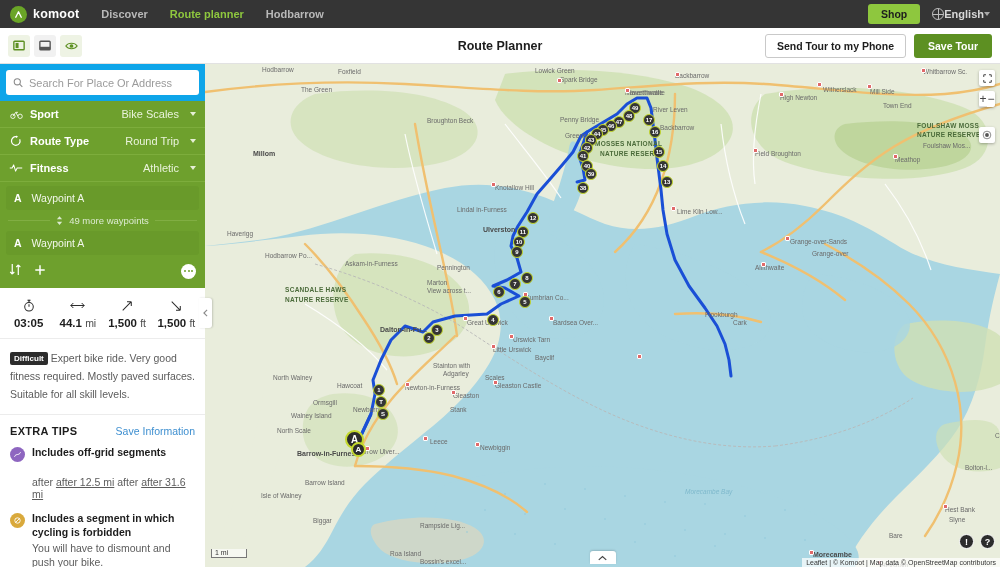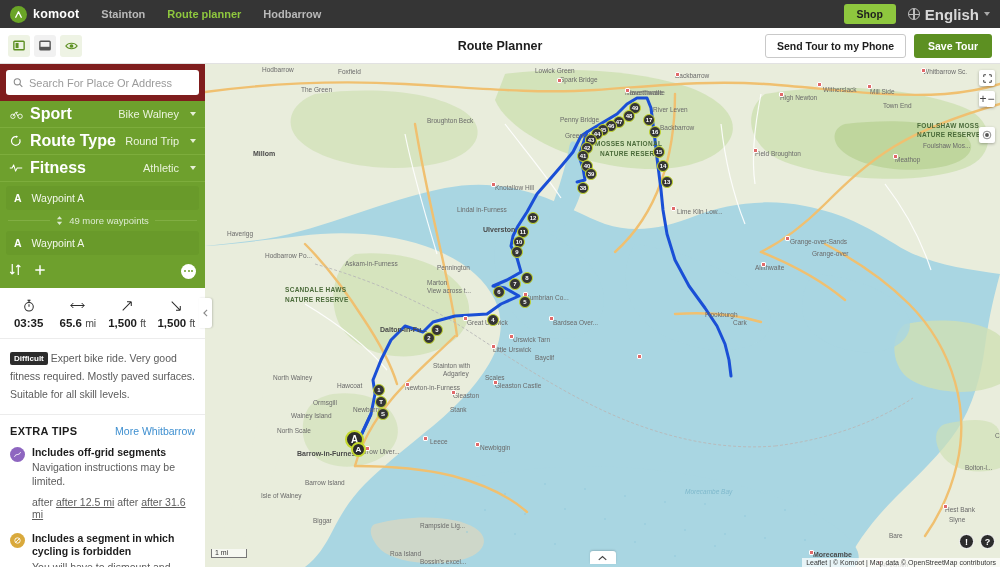--- a/index.html
+++ b/index.html
@@ -25,21 +25,21 @@
   .nav-link {
     color: #b9b9b9; font-size: 11px; font-weight: bold; margin-right: 22px;
     cursor: pointer; white-space: nowrap;
   }
   .nav-link.active { color: #8ec73e; }
   .nav-right { margin-left: auto; display: flex; align-items: center; gap: 12px; }
   .btn-shop {
     background: #8ec73e; color: #1d1d1d; font-size: 10.5px; font-weight: bold;
     border-radius: 3px; padding: 4px 13px; cursor: pointer; border: none;
   }
-  .lang { display: flex; align-items: center; gap: 5px; color: #d8d8d8; font-size: 15px; font-weight: bold; cursor: pointer; }
+  .lang { display: flex; align-items: center; color: #d8d8d8; font-size: 11px; font-weight: bold; cursor: pointer; }
   .globe { width: 12px; height: 12px; border-radius: 50%; border: 1.2px solid #bdbdbd; position: relative; }
   .globe:before { content:""; position:absolute; left:0; top:4.6px; width:100%; height:1.2px; background:#bdbdbd; }
   .globe:after { content:""; position:absolute; left:4.6px; top:0; width:1.2px; height:100%; background:#bdbdbd; }
   .caret { width:0;height:0;border-left:3.5px solid transparent;border-right:3.5px solid transparent;border-top:4px solid #a9a9a9; }
   .btn-signup {
     background: #8ec73e; color: #1d1d1d; font-size: 10.5px; font-weight: bold;
     border-radius: 3px; padding: 5px 13px; cursor: pointer; border: none;
   }
 
   
@@ -66,37 +66,37 @@
   .btn-save {
     background: #5d9022; border: none; border-radius: 3px;
     font-size: 10.5px; font-weight: bold; color: #fff; padding: 6px 14px; cursor: pointer;
   }
 
   
   .sidebar {
     position: absolute; top: 64px; left: 0; width: 205px; height: 503px;
     background: #fff; overflow: hidden; z-index: 5;
   }
-  .search-zone { background: #7f1d1d; padding: 6px; }
+  .search-zone { background: #0ea5e9; padding: 6px; }
   .search-box {
     background: #fff; border-radius: 3px; height: 25px; display: flex;
     align-items: center; padding: 0 7px; gap: 6px;
   }
   .search-box input {
     border: none; outline: none; font-size: 11px; color: #4a4a4a;
     font-family: "Liberation Sans", sans-serif; width: 100%; background: transparent;
   }
   .search-box input::placeholder { color: #9b9b9b; }
 
   .opt-row {
     background: #6ea02d; height: 27px; display: flex; align-items: center;
     padding: 0 9px; gap: 7px; border-bottom: 1px solid #7dad3c; cursor: pointer;
   }
   .opt-icon { width: 14px; display: flex; align-items: center; justify-content: center; }
-  .opt-label { color: #fff; font-size: 16px; font-weight: bold; }
+  .opt-label { color: #fff; font-size: 11px; font-weight: bold; }
   .opt-value { margin-left: auto; color: #eaf3dc; font-size: 11px; }
   .opt-caret { width:0;height:0;border-left:3.5px solid transparent;border-right:3.5px solid transparent;border-top:4px solid #e6f0d6; margin-left:4px; }
 
   .wp-zone { background: #6ea02d; padding: 4px 6px 0; }
   .wp-row {
     background: #699a2a; border-radius: 3px; height: 24px; display: flex;
     align-items: center; padding: 0 8px; gap: 10px; cursor: pointer;
   }
   .wp-letter { color: #fff; font-size: 10.5px; font-weight: bold; }
   .wp-name { color: #f2f7ea; font-size: 10.5px; }
@@ -138,21 +138,21 @@
   .tips-more { margin-left: auto; font-size: 10.5px; color: #3e8fd0; cursor: pointer; }
 
   .tip { display: flex; gap: 7px; padding: 3px 10px 9px; }
   .tip-ico {
     width: 15px; height: 15px; border-radius: 50%; flex: 0 0 15px; margin-top: 1px;
     display: flex; align-items: center; justify-content: center; color: #fff; font-size: 8px;
   }
   .tip-body { flex: 1; }
   .tip-title { font-size: 10.5px; font-weight: bold; color: #1d1d1d; line-height: 1.3; }
   .tip-desc { font-size: 10.5px; color: #5c5c5c; line-height: 1.35; margin-top: 1px; }
-  .tip-after { font-size: 10.5px; color: #5c5c5c; margin-top: 7px; }
+  .tip-after { font-size: 10.5px; color: #5c5c5c; margin-top: 17px; }
   .tip-after u { text-decoration: underline; }
 
   
   .collapse-tab {
     position: absolute; left: 199px; top: 298px; width: 13px; height: 30px;
     background: #fff; border-radius: 0 3px 3px 0; z-index: 6;
     display: flex; align-items: center; justify-content: center; cursor: pointer;
     box-shadow: 1px 0 2px rgba(0,0,0,.16);
   }
 
@@ -231,21 +231,21 @@
 
   <div class="topnav">
     <div class="logo-wrap">
       <span class="logo-mark">
         <svg width="11" height="11" viewBox="0 0 24 24">
             <path d="M6 18 L12 6 L18 18" stroke="#fff" stroke-width="3" fill="none" stroke-linecap="round" stroke-linejoin="round"></path>
           </svg>
       </span>
       <span class="logo-text">komoot</span>
     </div>
-    <span class="nav-link">Stainton</span>
+    <span class="nav-link">Discover</span>
     <span class="nav-link active">Route planner</span>
     <span class="nav-link">Hodbarrow</span>
     <div class="nav-right">
       <button class="btn-shop">Shop</button>
       <span class="lang">
         <span class="globe"></span>
         <span>English</span>
         <span class="caret"></span>
       </span>
     </div>
@@ -291,21 +291,21 @@
 
     <div class="opt-row">
       <span class="opt-icon">
         <svg width="13" height="9" viewBox="0 0 18 12">
             <circle cx="4" cy="8.5" r="3" fill="none" stroke="#fff" stroke-width="1.2"></circle>
             <circle cx="14" cy="8.5" r="3" fill="none" stroke="#fff" stroke-width="1.2"></circle>
             <path d="M4 8.5 L8 3 L11 8.5 M8 3 L11 3" stroke="#fff" stroke-width="1.2" fill="none"></path>
           </svg>
       </span>
       <span class="opt-label">Sport</span>
-      <span class="opt-value">Bike Walney</span>
+      <span class="opt-value">Bike Scales</span>
       <span class="opt-caret"></span>
     </div>
 
     <div class="opt-row">
       <span class="opt-icon">
         <svg width="12" height="12" viewBox="0 0 14 14">
             <path d="M11.5 5.5 A5 5 0 1 1 7 2" stroke="#fff" stroke-width="1.4" fill="none" stroke-linecap="round"></path>
             <path d="M7 0.5 L7 3.6 L9.6 2" fill="#fff"></path>
           </svg>
       </span>
@@ -367,29 +367,29 @@
     <div class="stats">
       <div class="stat">
         <div class="stat-ico">
           <svg width="12" height="13" viewBox="0 0 14 15">
               <circle cx="7" cy="9" r="5" fill="none" stroke="#2c2c2c" stroke-width="1.2"></circle>
               <path d="M7 6 L7 9" stroke="#2c2c2c" stroke-width="1.2"></path>
               <path d="M5.3 1.4 L8.7 1.4" stroke="#2c2c2c" stroke-width="1.4"></path>
               <path d="M7 1.4 L7 3.8" stroke="#2c2c2c" stroke-width="1.4"></path>
             </svg>
         </div>
-        <div class="stat-val">03:35</div>
+        <div class="stat-val">03:05</div>
       </div>
       <div class="stat">
         <div class="stat-ico">
           <svg width="15" height="9" viewBox="0 0 18 10">
               <path d="M1 5 L17 5 M1 5 L4 2 M1 5 L4 8 M17 5 L14 2 M17 5 L14 8" stroke="#2c2c2c" stroke-width="1.2" fill="none"></path>
             </svg>
         </div>
-        <div class="stat-val"><span>65.6</span> <span class="unit">mi</span></div>
+        <div class="stat-val"><span>44.1</span> <span class="unit">mi</span></div>
       </div>
       <div class="stat">
         <div class="stat-ico">
           <svg width="12" height="12" viewBox="0 0 14 14">
               <path d="M2 12 L12 2 M12 2 L12 7 M12 2 L7 2" stroke="#2c2c2c" stroke-width="1.2" fill="none"></path>
             </svg>
         </div>
         <div class="stat-val"><span>1,500</span> <span class="unit">ft</span></div>
       </div>
       <div class="stat">
@@ -401,32 +401,31 @@
         <div class="stat-val"><span>1,500</span> <span class="unit">ft</span></div>
       </div>
     </div>
 
     <div class="diffblock">
       <span class="diff-badge">Difficult</span><span class="diff-text">Expert bike ride. Very good fitness required. Mostly paved surfaces. Suitable for all skill levels.</span>
     </div>
 
     <div class="tips-head">
       <span class="tips-title">EXTRA TIPS</span>
-      <span class="tips-more">More Whitbarrow</span>
+      <span class="tips-more">Save Information</span>
     </div>
 
     <div class="tip">
       <span class="tip-ico" style="background:#8e66c0">
         <svg width="9" height="9" viewBox="0 0 12 12">
             <path d="M2 9 C4 4 8 8 10 3" stroke="#fff" stroke-width="1.3" fill="none"></path>
           </svg>
       </span>
       <div class="tip-body">
         <div class="tip-title">Includes off-grid segments</div>
-        <div class="tip-desc">Navigation instructions may be limited.</div>
         <div class="tip-after">after <u>after 12.5 mi</u> after <u>after 31.6 mi</u></div>
       </div>
     </div>
 
     <div class="tip">
       <span class="tip-ico" style="background:#d9a93c">
         <svg width="9" height="9" viewBox="0 0 12 12">
             <circle cx="6" cy="6" r="3.6" fill="none" stroke="#fff" stroke-width="1.2"></circle>
             <line x1="3.3" y1="8.7" x2="8.7" y2="3.3" stroke="#fff" stroke-width="1.2"></line>
           </svg>

